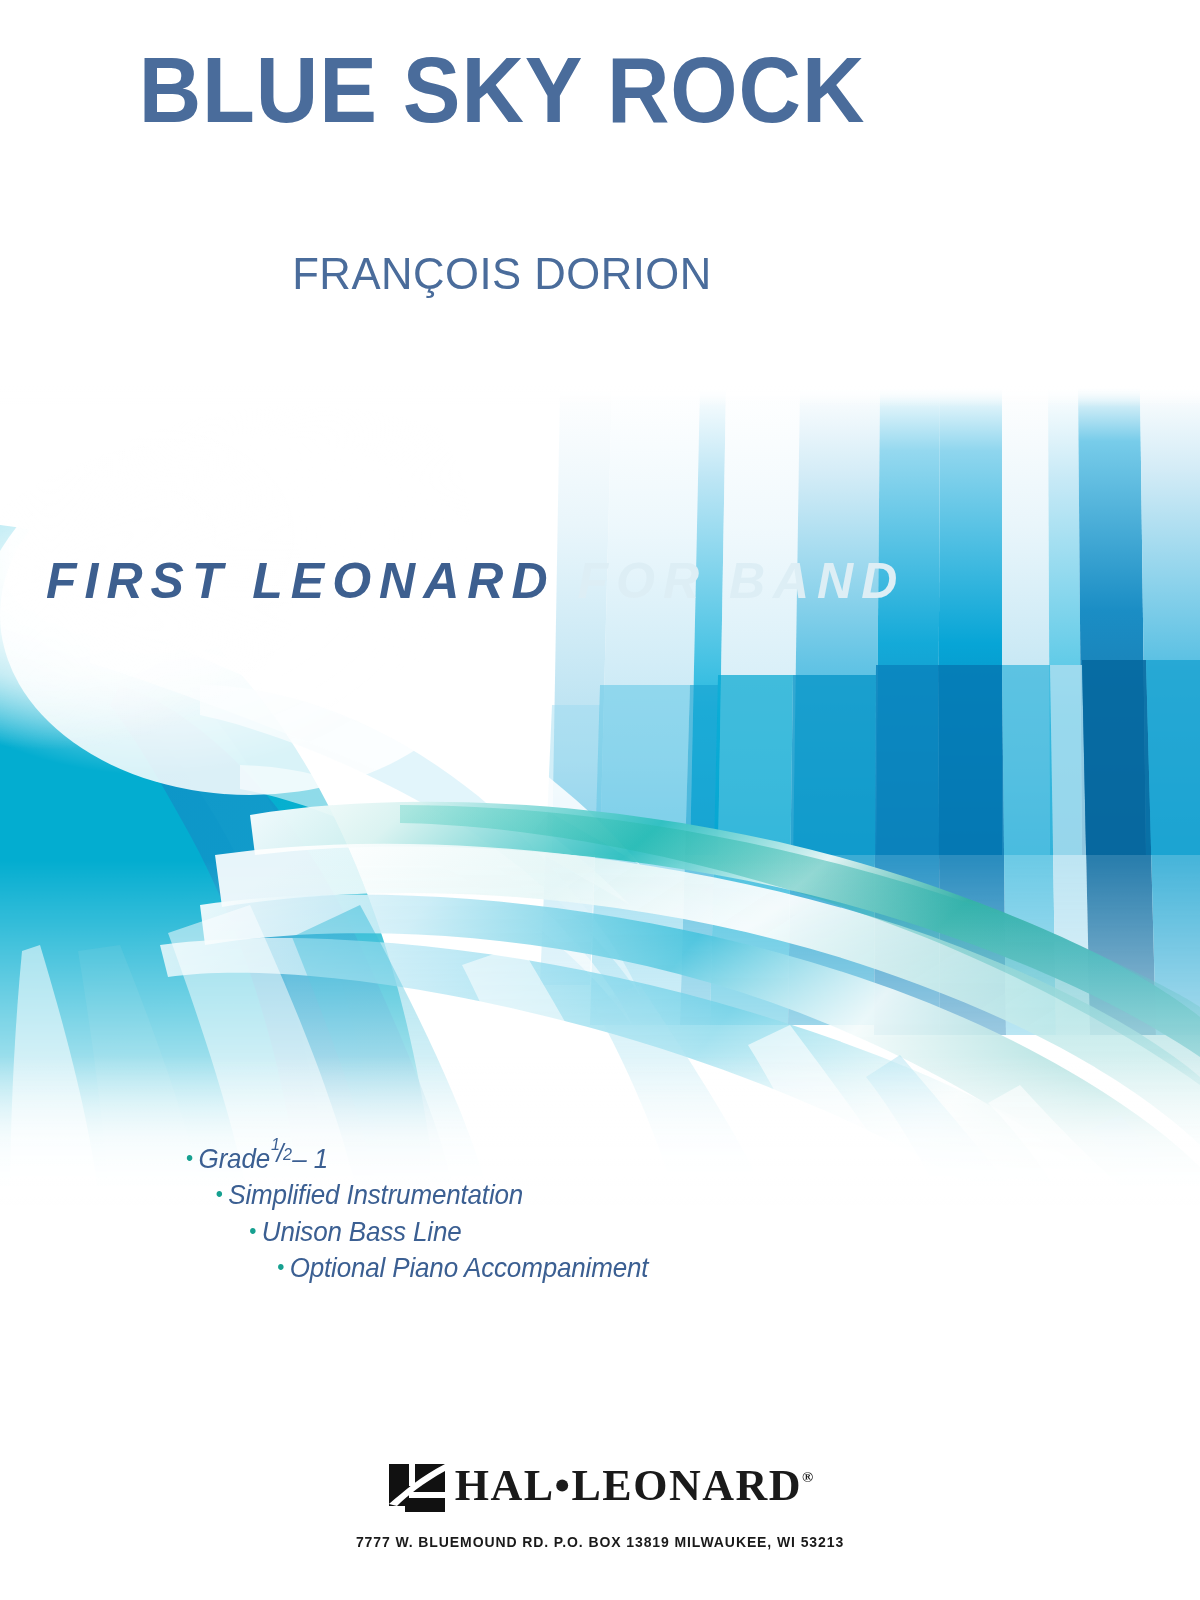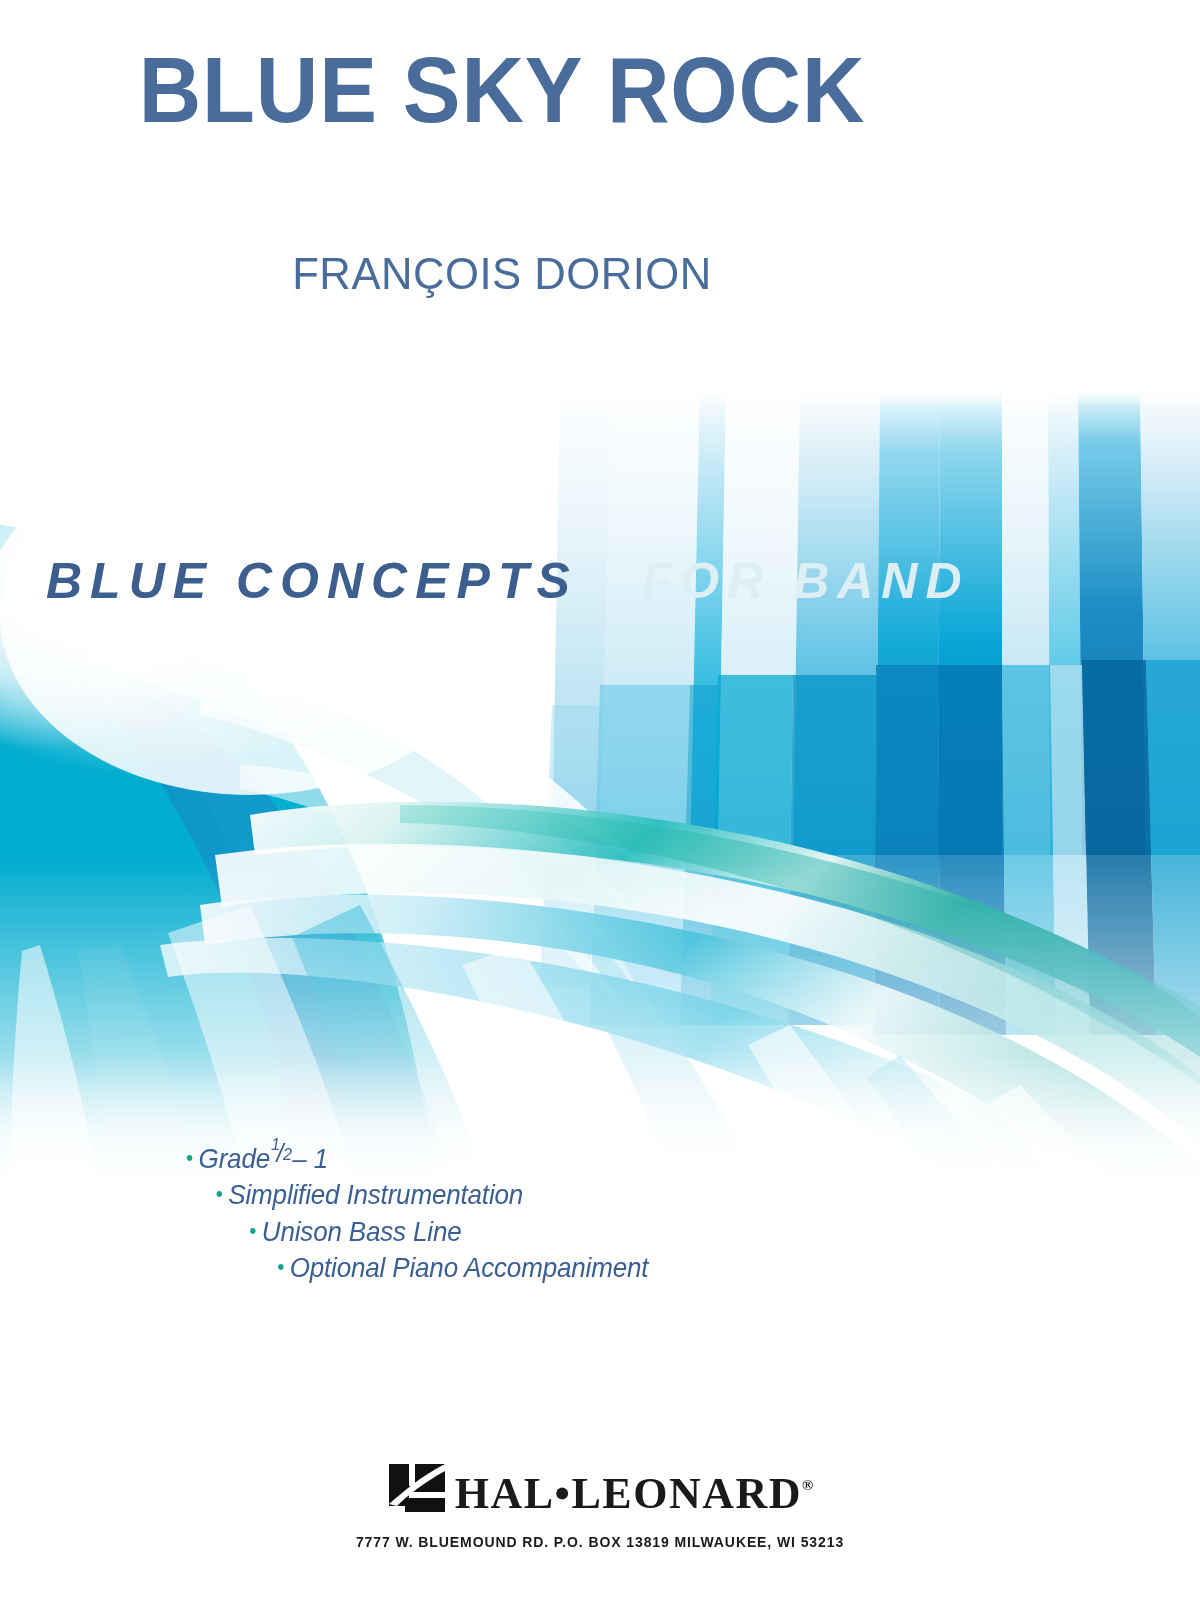--- a/index.html
+++ b/index.html
@@ -88,21 +88,21 @@
     left: 46px;
     z-index: 20;
     white-space: nowrap;
     font-family: "Liberation Sans", sans-serif;
     font-style: italic;
     font-weight: bold;
     font-size: 50px;
     letter-spacing: 8px;
   }
   .series-primary { color: #3d5f8f; }
-  .series-secondary { color: #ddeef5; margin-left: 42px; }
+  .series-secondary { color: #ddeef5; }
 
   
   .features {
     position: absolute;
     left: 0;
     top: 1140px;
     width: 1068px;
     z-index: 25;
     font-family: "Liberation Sans", sans-serif;
     font-style: italic;
@@ -156,21 +156,21 @@
   .publisher {
     position: absolute;
     left: 0;
     top: 1462px;
     width: 1200px;
     text-align: center;
     z-index: 30;
   }
   .pub-logo-row {
     display: inline-flex;
-    align-items: flex-end;
+    align-items: flex-start;
     justify-content: center;
     gap: 6px;
   }
   .hl-mark { display: block; }
   .hl-word {
     font-family: "Liberation Serif", serif;
     font-size: 44px;
     font-weight: bold;
     letter-spacing: 1.5px;
     color: #1a1a1a;
@@ -384,21 +384,21 @@
       </g>
 
       <ellipse cx="230" cy="260" rx="300" ry="210" fill="url(#gVeil)"></ellipse>
     </g>
   </svg>
   <div class="artwork-fade-top"></div>
   <div class="artwork-fade"></div>
 </div>
 
 <div class="series-banner">
-  <span class="series-primary">BLUE CONCEPTS</span><span>&nbsp;</span><span class="series-secondary">FOR BAND</span>
+  <span class="series-primary">FIRST LEONARD</span><span>&nbsp;</span><span class="series-secondary">FOR BAND</span>
 </div>
 
 <div class="features">
 
   <div class="feature-row r0">
     <span class="bullet">•</span><span>Grade</span><span class="frac"><span class="num">1</span><span class="sl">/</span><span class="den">2</span></span><span>– 1</span>
   </div>
 
   <div class="feature-row r1">
     <span class="bullet">•</span><span>Simplified Instrumentation</span>

